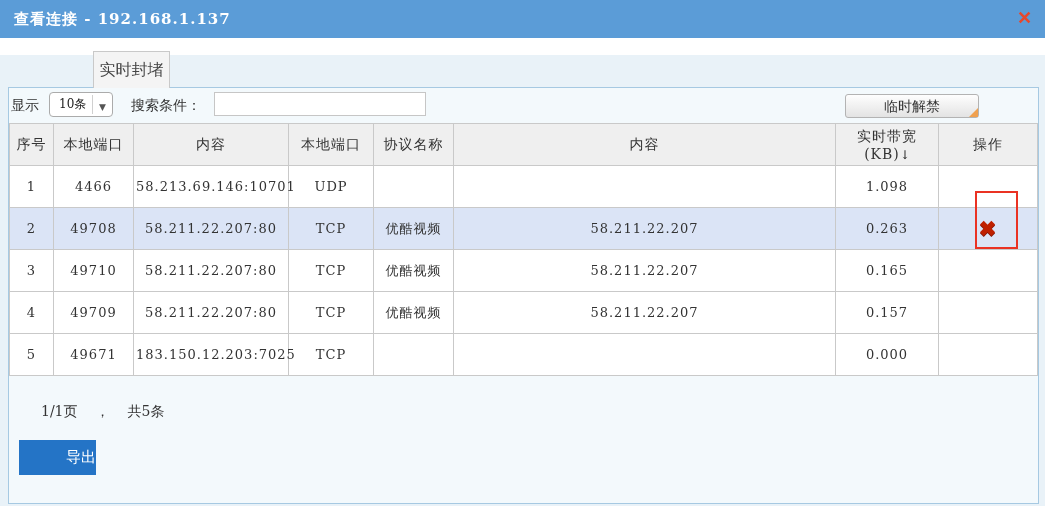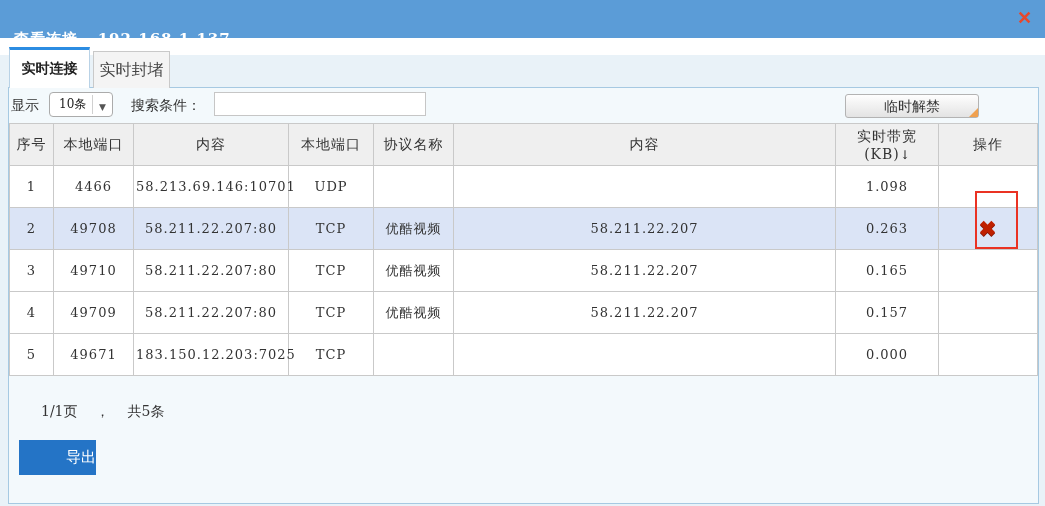--- a/index.html
+++ b/index.html
@@ -3,21 +3,21 @@
 <meta charset="utf-8">
 <style>
   * { margin:0; padding:0; box-sizing:border-box; }
   body { background:#ffffff; }
   .screen {
     position:relative; width:1045px; height:506px; background:#ffffff;
     font-family:"DejaVu Serif","Liberation Serif",serif; overflow:hidden;
   }
   
   .titlebar { position:absolute; left:0; top:0; width:1045px; height:38px; background:#5b9cd7; }
-  .title { position:absolute; left:14px; top:0; line-height:38px; color:#ffffff; font-weight:bold; font-size:15px; letter-spacing:1px;margin-top:20px; }
+  .title { position:absolute; left:14px; top:0; line-height:38px; color:#ffffff; font-weight:bold; font-size:15px; letter-spacing:1px; }
   .close { position:absolute; right:13px; top:8px; color:#e8482c; font-size:18px; font-weight:bold; line-height:20px; cursor:pointer; }
   
   .bg { position:absolute; left:0; top:55px; width:1045px; height:451px; background:#e9f2f8; }
   
   .tab-active {
     position:absolute; left:9px; top:47px; width:81px; height:41px; background:#ffffff;
     border:1px solid #b9d2e6; border-top:3px solid #2b8ce2; border-bottom:none; z-index:3;
     text-align:center; line-height:37px; font-weight:bold; font-size:14px; color:#222; cursor:pointer;
   }
   .tab-inactive {
@@ -65,21 +65,20 @@
 
 <div class="screen">
 
   <div class="titlebar">
     <span class="title">查看连接 - 192.168.1.137</span>
     <span class="close">✕</span>
   </div>
 
   <div class="bg"></div>
 
-  <div class="tab-active">实时连接</div>
   <div class="tab-inactive">实时封堵</div>
 
   <div class="panel"></div>
 
   <span class="show-label">显示</span>
 
   <div class="select">
     <span class="select-value">10条</span>
     <span class="select-arrow-box">
       <span class="select-arrow">▼</span>

